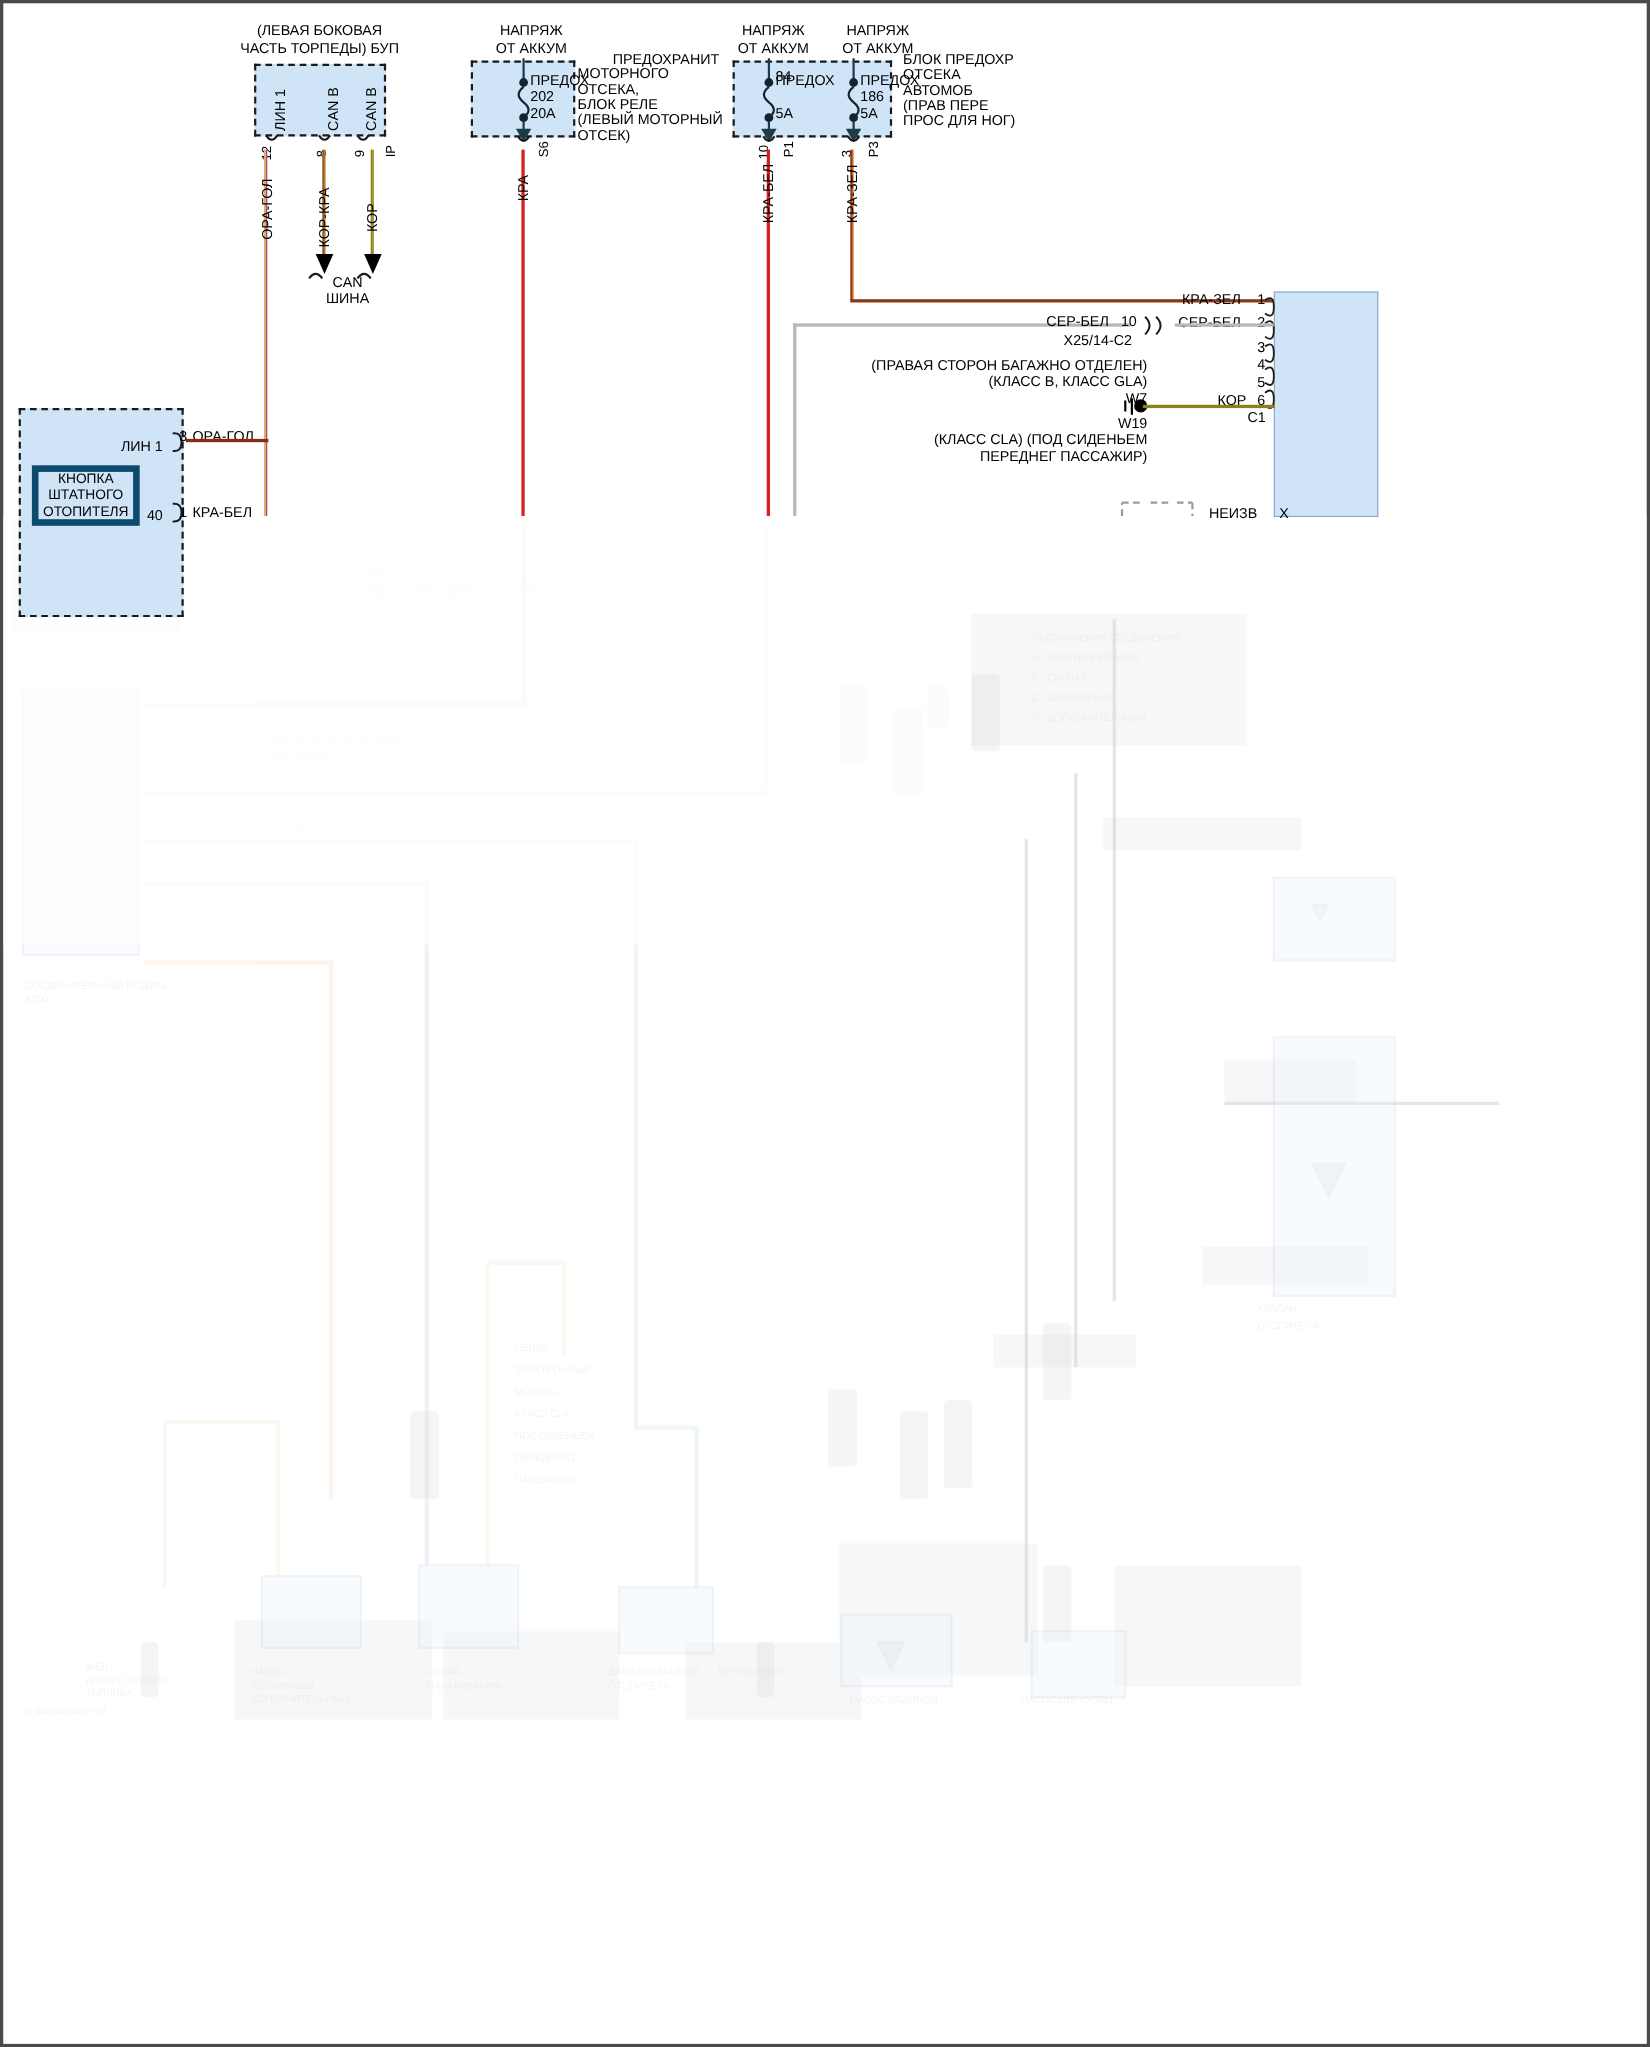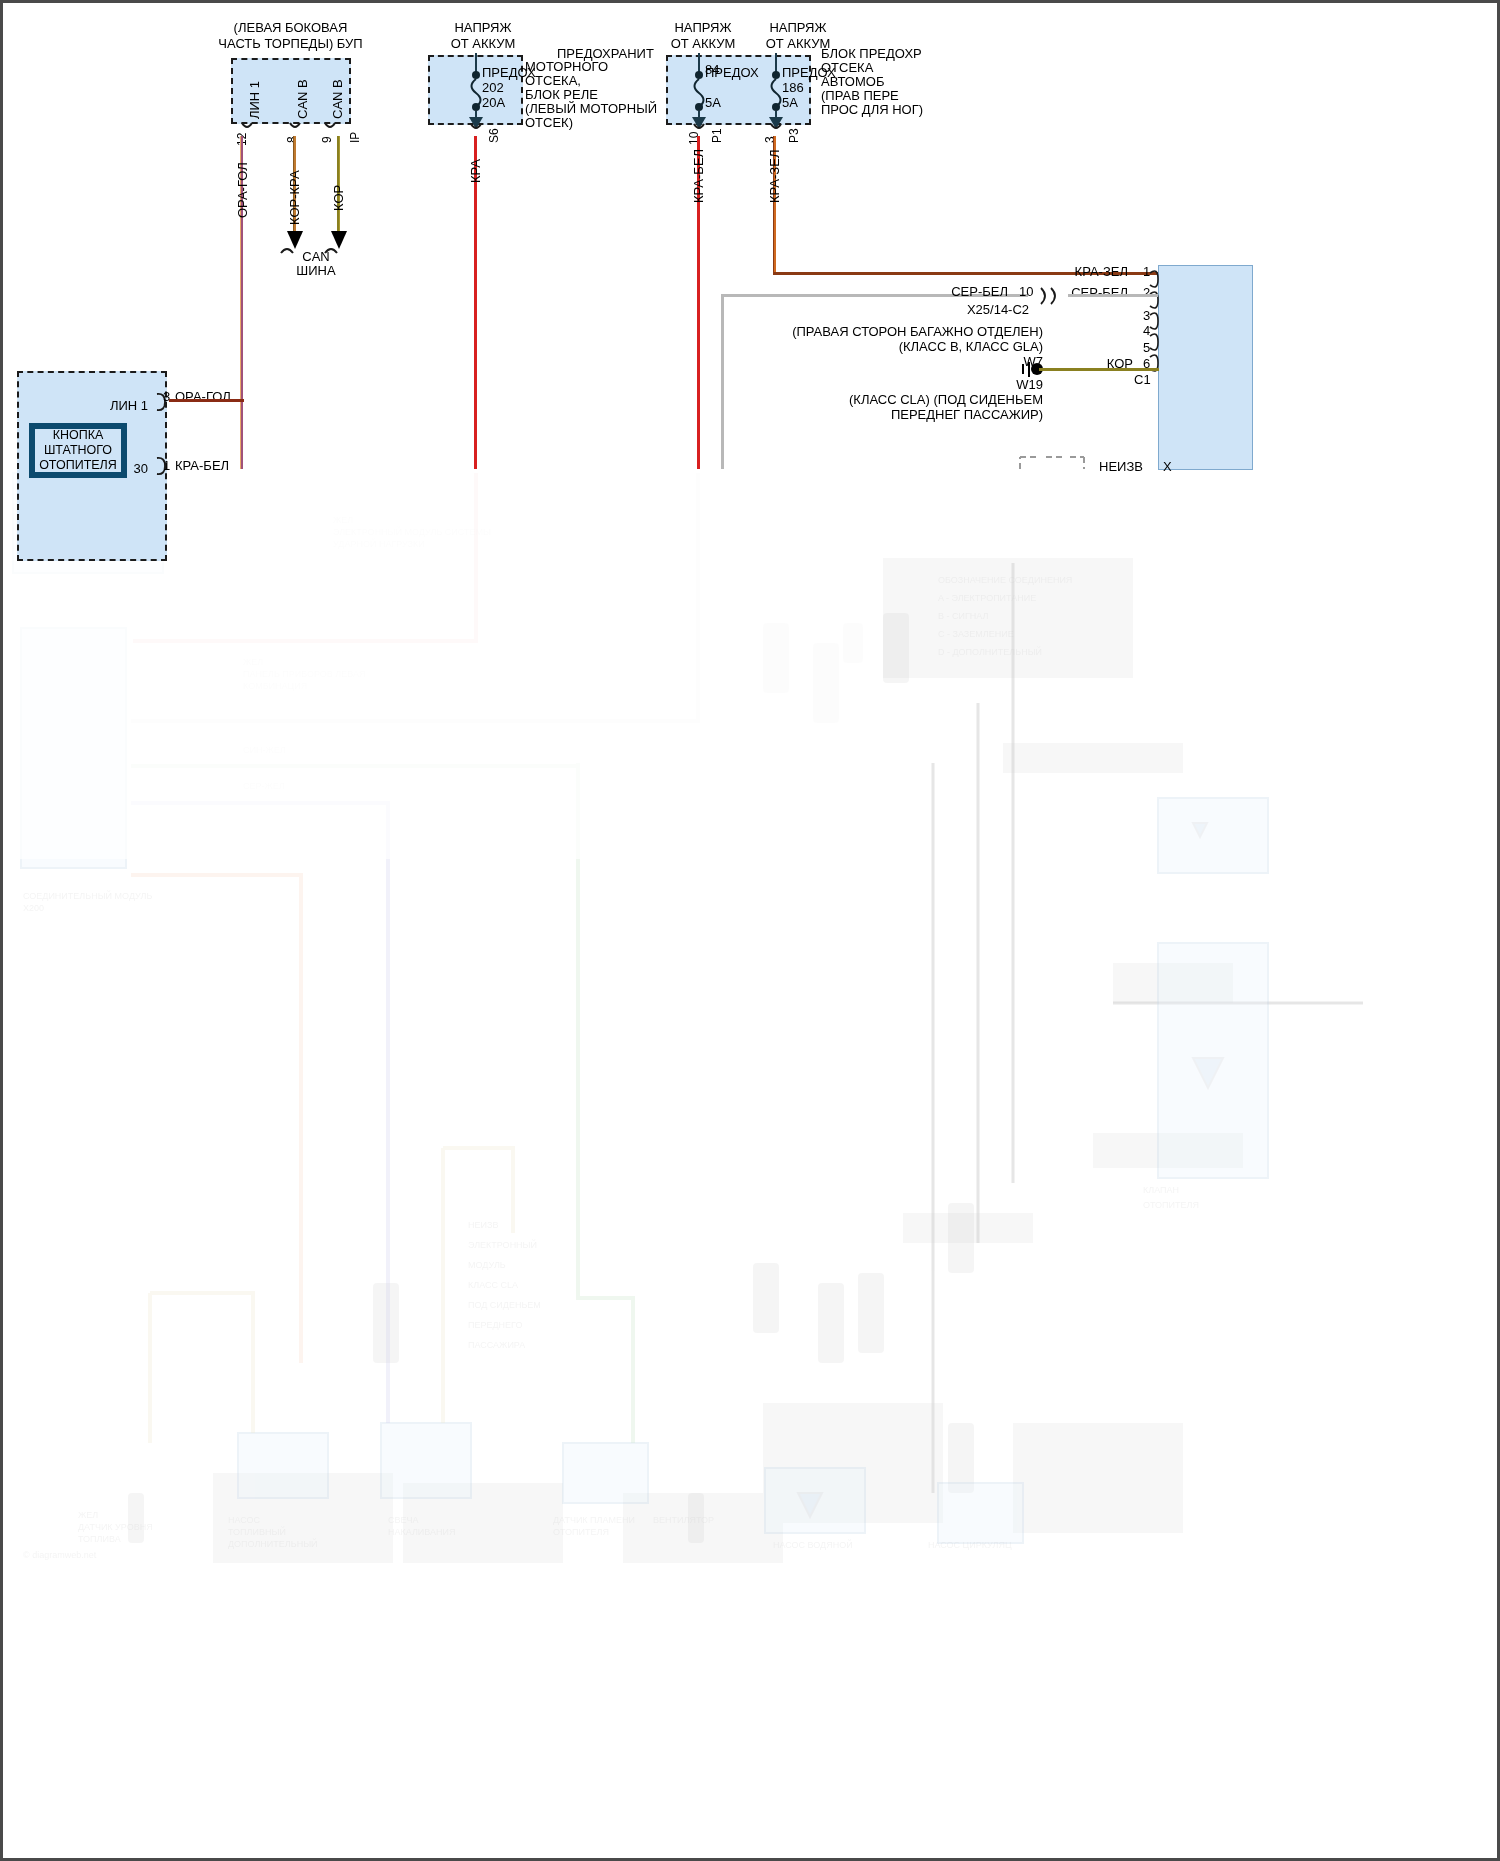--- a/index.html
+++ b/index.html
@@ -340,20 +340,20 @@
     </div>
   </div>
   <div class="tx tr" style="left:70px;top:395px;width:75px;">ЛИН 1</div>
   <svg class="abs" style="left:152px;top:388px;" width="16" height="22">
     <path d="M2 3 q8 -1 8 8 q0 9 -8 8" stroke="#1b1b1b" stroke-width="1.8" fill="none"></path>
   </svg>
   <div class="tx" style="left:160px;top:386px;">3</div>
   <div class="tx" style="left:172px;top:386px;">ОРА-ГОЛ</div>
   <div class="w wh" style="left:166px;top:396px;width:75px;background:#8a2b14;"></div>
 
-  <div class="tx tr" style="left:70px;top:458px;width:75px;">30</div>
+  <div class="tx tr" style="left:70px;top:458px;width:75px;">40</div>
   <svg class="abs" style="left:152px;top:452px;" width="16" height="22">
     <path d="M2 3 q8 -1 8 8 q0 9 -8 8" stroke="#1b1b1b" stroke-width="1.8" fill="none"></path>
   </svg>
   <div class="tx" style="left:160px;top:455px;">1</div>
   <div class="tx" style="left:172px;top:455px;">КРА-БЕЛ</div>
 
 </div>
 
 </body></html>

